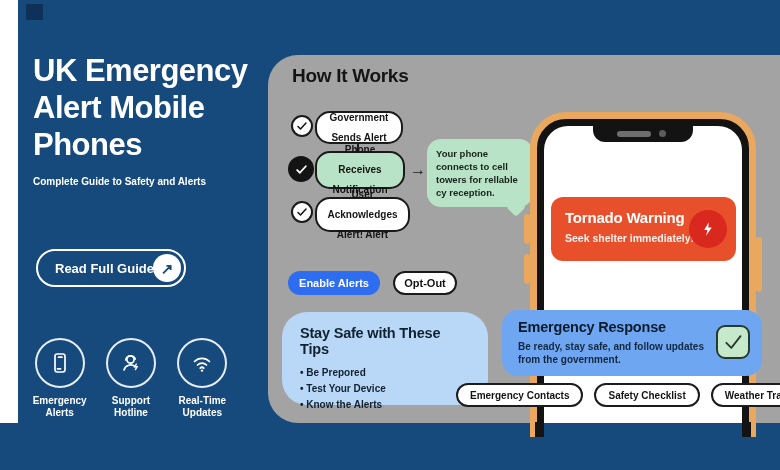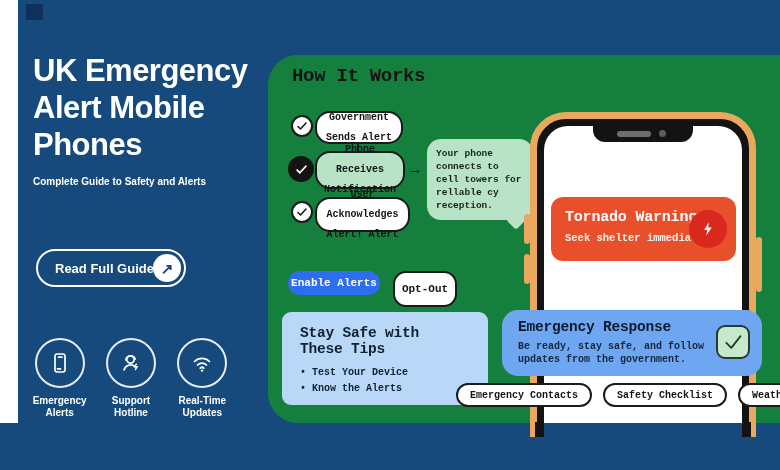--- a/index.html
+++ b/index.html
@@ -16,41 +16,41 @@
   .hero-subtitle{position:absolute;left:33px;top:172px;width:230px;color:#ffffff;font-size:10px;line-height:20px;font-weight:700;}
   .cta{position:absolute;left:36px;top:249px;width:146px;height:34px;border:2px solid #ffffff;border-radius:20px;display:flex;align-items:center;cursor:pointer;}
   .cta-label{color:#ffffff;font-size:13px;font-weight:700;padding-left:17px;white-space:nowrap;}
   .cta-circle{position:absolute;right:3px;top:50%;transform:translateY(-50%);width:28px;height:28px;background:#ffffff;border-radius:50%;display:flex;align-items:center;justify-content:center;color:#164a7d;font-size:15px;font-weight:800;line-height:1;}
   .features{position:absolute;left:24px;top:338px;width:214px;display:flex;justify-content:space-between;}
   .feature{width:74px;display:flex;flex-direction:column;align-items:center;}
   .feature-circle{width:46px;height:46px;border:2px solid #e8edf5;border-radius:50%;display:flex;align-items:center;justify-content:center;}
   .feature-label{margin-top:7px;color:#ffffff;font-size:10px;line-height:12px;font-weight:700;text-align:center;}
 
   
-  .panel{position:absolute;left:268px;top:55px;width:512px;height:368px;background:#15803d;border-radius:30px 0 0 30px;overflow:hidden;font-family:Liberation Mono, monospace;}
+  .panel{position:absolute;left:268px;top:55px;width:512px;height:368px;background:#a3a3a3;border-radius:30px 0 0 30px;overflow:hidden;}
   .panel-heading{position:absolute;left:24px;top:10px;color:#141414;font-size:19px;font-weight:800;letter-spacing:-0.3px;}
 
   
   .check-circle{position:absolute;border:2px solid #1a1a1a;background:#ffffff;border-radius:50%;display:flex;align-items:center;justify-content:center;box-sizing:border-box;}
   .check-circle.filled{background:#141414;border-color:#141414;}
   .step-box{position:absolute;border:2px solid #1a1a1a;background:#ffffff;border-radius:15px;display:flex;align-items:center;justify-content:center;text-align:center;font-size:10px;line-height:20px;font-weight:700;color:#141414;box-sizing:border-box;padding:2px 6px;}
   .step-box.active{background:#b8e3c6;}
   .connector{position:absolute;left:89px;top:88px;width:2px;height:9px;background:#1a1a1a;}
   .flow-arrow{position:absolute;left:142px;top:106px;color:#1a1a1a;font-size:16px;font-weight:700;}
 
   
   .tooltip{position:absolute;left:159px;top:84px;width:106px;background:#b8e3c6;border-radius:14px;padding:8px 9px;box-sizing:border-box;font-size:9.5px;line-height:13px;font-weight:700;color:#17231b;}
   .tooltip:after{content:"";position:absolute;right:10px;bottom:-7px;width:14px;height:14px;background:#b8e3c6;transform:rotate(45deg);border-radius:3px;}
 
   
   .btn-primary{position:absolute;left:20px;top:216px;width:92px;height:24px;background:#2e6df0;border-radius:13px;color:#ffffff;font-size:11px;font-weight:700;display:flex;align-items:center;justify-content:center;cursor:pointer;}
-  .btn-secondary{position:absolute;left:125px;top:216px;width:64px;height:36px;background:#ffffff;border:2px solid #1a1a1a;border-radius:13px;color:#141414;font-size:11px;font-weight:700;display:flex;align-items:center;justify-content:center;box-sizing:border-box;cursor:pointer;}
-
-  
-  .tips{position:absolute;left:14px;top:257px;width:206px;height:93px;background:#b9d8f7;border-radius:9px;box-sizing:border-box;padding:13px 18px;}
+  .btn-secondary{position:absolute;left:125px;top:216px;width:64px;height:24px;background:#ffffff;border:2px solid #1a1a1a;border-radius:13px;color:#141414;font-size:11px;font-weight:700;display:flex;align-items:center;justify-content:center;box-sizing:border-box;cursor:pointer;}
+
+  
+  .tips{position:absolute;left:14px;top:257px;width:206px;height:93px;background:#b9d8f7;border-radius:25px;box-sizing:border-box;padding:13px 18px;}
   .tips-title{font-size:14.5px;font-weight:800;color:#10212f;letter-spacing:-0.2px;}
   .tips-list{margin-top:8px;}
   .tips-item{font-size:10px;line-height:16px;font-weight:700;color:#10212f;}
   .tips-item:before{content:"• ";}
 
   
   .phone{position:absolute;left:262px;top:57px;width:226px;height:372px;background:#131313;border:7px solid #eaa75e;border-radius:36px;box-sizing:border-box;}
   .screen{position:absolute;left:7px;right:7px;top:7px;bottom:7px;background:#ffffff;border-radius:24px;overflow:hidden;}
   .notch{position:absolute;left:50%;transform:translateX(-50%);top:0;width:100px;height:16px;background:#131313;border-radius:0 0 12px 12px;}
   .speaker{position:absolute;left:24px;top:5px;width:34px;height:6px;border-radius:3px;background:#6e6e6e;}
@@ -160,20 +160,21 @@
     <div class="step-box" style="left:47px;top:142px;width:95px;height:35px;">User Acknowledges Alert! Alert</div>
 
     <div class="tooltip">Your phone connects to cell towers for rellable cy reception.</div>
 
     <div class="btn-primary">Enable Alerts</div>
     <div class="btn-secondary">Opt-Out</div>
 
     <div class="tips">
       <div class="tips-title">Stay Safe with These Tips</div>
       <div class="tips-list">
+        <div class="tips-item">Be Prepored</div>
         <div class="tips-item">Test Your Device</div>
         <div class="tips-item">Know the Alerts</div>
       </div>
     </div>
 
     <div class="phone">
       <div class="side-tab tab-l1"></div>
       <div class="side-tab tab-l2"></div>
       <div class="side-tab tab-r1"></div>
       <div class="screen">

